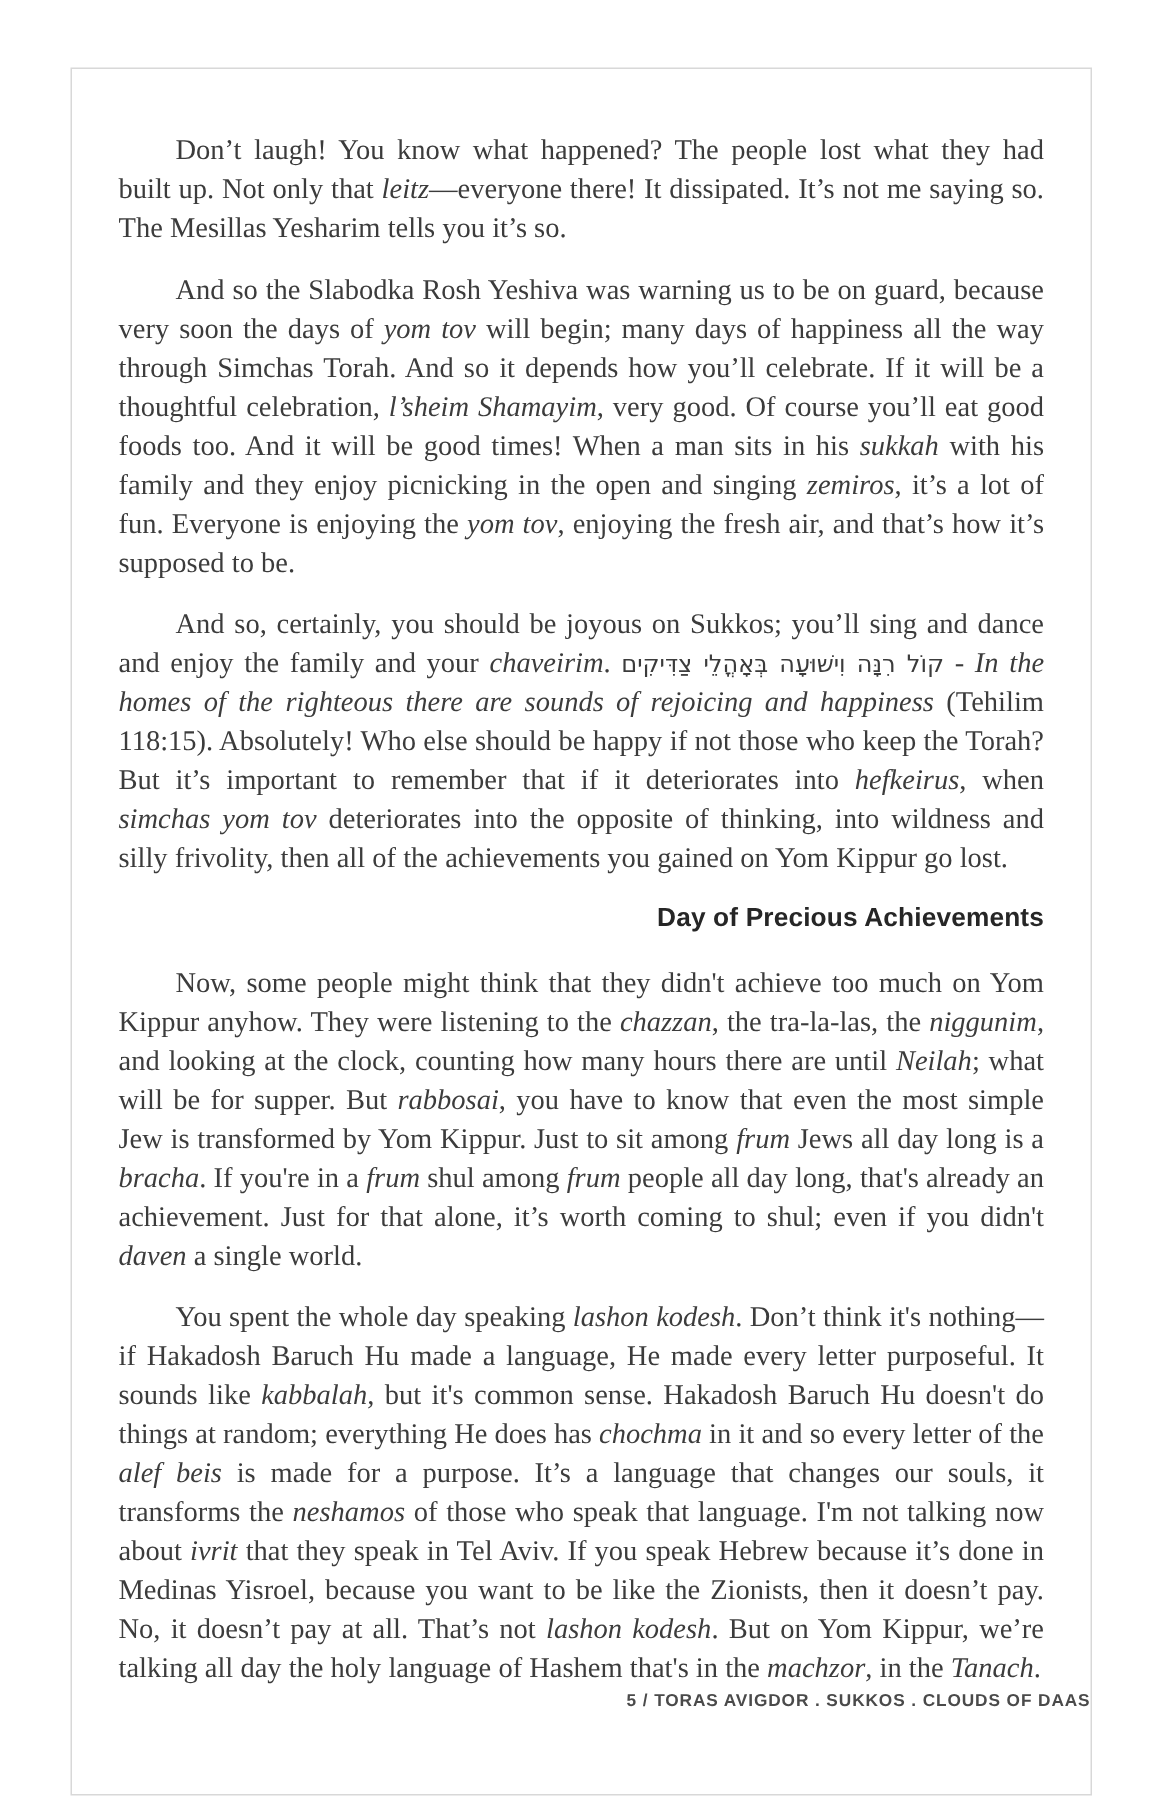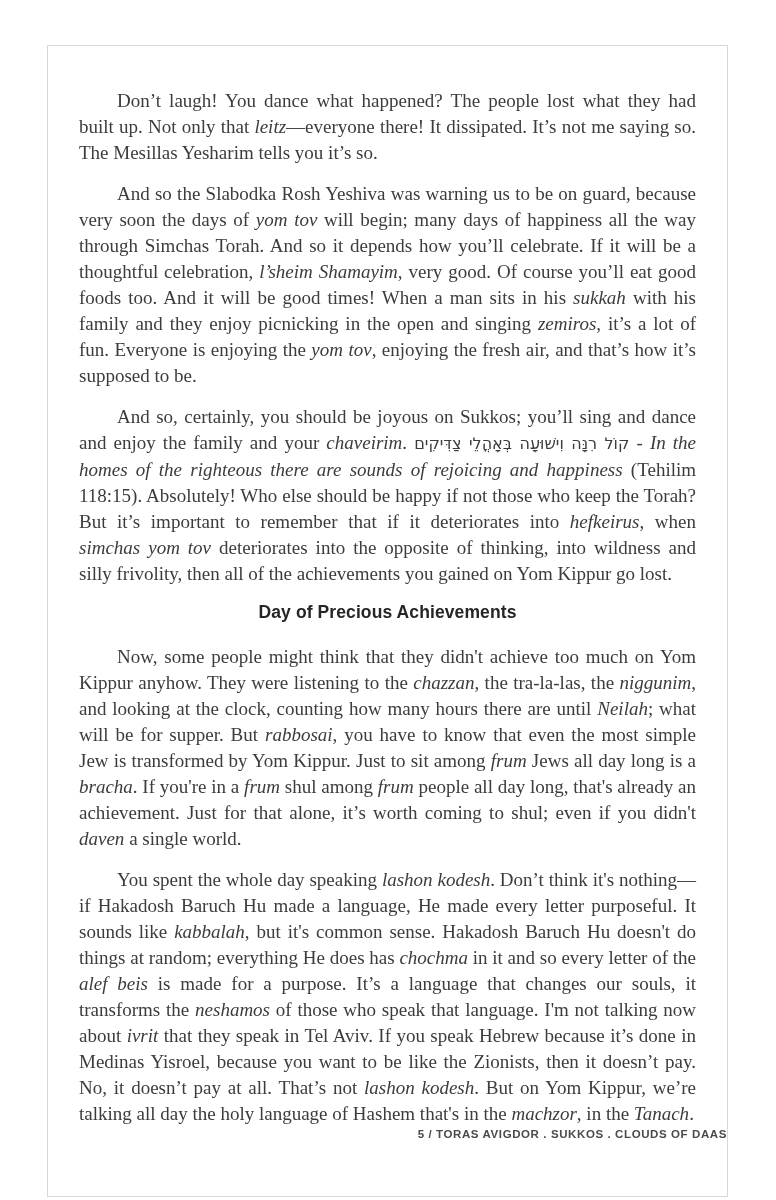--- a/index.html
+++ b/index.html
@@ -40,21 +40,21 @@
   }
   .para i{}
   .hebrew{
     font-family:"DejaVu Sans",sans-serif;
     font-size:16px;
     direction:rtl;
     unicode-bidi:isolate;
   }
   .section-heading{
     margin:9px 0 21px 0;
-    text-align:center;
+    text-align:right;
     font-family:"Liberation Sans","DejaVu Sans",sans-serif;
     font-weight:700;
     font-size:17.5px;
     letter-spacing:0.1px;
     color:var(--heading-color);
   }
   .page-footer{
     position:absolute;
     left:0;right:0;
     top:1082px;
@@ -65,21 +65,21 @@
     letter-spacing:0.6px;
     color:var(--footer-color);
   }
 </style>
 </head>
 <body>
 
 <div class="canvas">
   <div class="page">
     <div>
-        <p class="para"><span>Don’t laugh! You dance what happened? The people lost what they had built up. Not only that </span><i>leitz</i><span>—everyone there! It dissipated. It’s not me saying so. The Mesillas Yesharim tells you it’s so.</span></p>
+        <p class="para"><span>Don’t laugh! You know what happened? The people lost what they had built up. Not only that </span><i>leitz</i><span>—everyone there! It dissipated. It’s not me saying so. The Mesillas Yesharim tells you it’s so.</span></p>
         <p class="para"><span>And so the Slabodka Rosh Yeshiva was warning us to be on guard, because very soon the days of </span><i>yom tov</i><span> will begin; many days of happiness all the way through Simchas Torah. And so it depends how you’ll celebrate. If it will be a thoughtful celebration, </span><i>l’sheim Shamayim</i><span>, very good. Of course you’ll eat good foods too. And it will be good times! When a man sits in his </span><i>sukkah</i><span> with his family and they enjoy picnicking in the open and singing </span><i>zemiros</i><span>, it’s a lot of fun. Everyone is enjoying the </span><i>yom tov</i><span>, enjoying the fresh air, and that’s how it’s supposed to be.</span></p>
         <p class="para"><span>And so, certainly, you should be joyous on Sukkos; you’ll sing and dance and enjoy the family and your </span><i>chaveirim</i><span>. </span><span class="hebrew">קוֹל רִנָּה וִישׁוּעָה בְּאָהֳלֵי צַדִּיקִים</span><span> - </span><i>In the homes of the righteous there are sounds of rejoicing and happiness</i><span> (Tehilim 118:15). Absolutely! Who else should be happy if not those who keep the Torah? But it’s important to remember that if it deteriorates into </span><i>hefkeirus</i><span>, when </span><i>simchas yom tov</i><span> deteriorates into the opposite of thinking, into wildness and silly frivolity, then all of the achievements you gained on Yom Kippur go lost.</span></p>
       </div>
     <h2 class="section-heading">Day of Precious Achievements</h2>
     <div>
         <p class="para"><span>Now, some people might think that they didn't achieve too much on Yom Kippur anyhow. They were listening to the </span><i>chazzan</i><span>, the tra-la-las, the </span><i>niggunim</i><span>, and looking at the clock, counting how many hours there are until </span><i>Neilah</i><span>; what will be for supper. But </span><i>rabbosai</i><span>, you have to know that even the most simple Jew is transformed by Yom Kippur. Just to sit among </span><i>frum</i><span> Jews all day long is a </span><i>bracha</i><span>. If you're in a </span><i>frum</i><span> shul among </span><i>frum</i><span> people all day long, that's already an achievement. Just for that alone, it’s worth coming to shul; even if you didn't </span><i>daven</i><span> a single world.</span></p>
         <p class="para"><span>You spent the whole day speaking </span><i>lashon kodesh</i><span>. Don’t think it's nothing—if Hakadosh Baruch Hu made a language, He made every letter purposeful. It sounds like </span><i>kabbalah</i><span>, but it's common sense. Hakadosh Baruch Hu doesn't do things at random; everything He does has </span><i>chochma</i><span> in it and so every letter of the </span><i>alef beis</i><span> is made for a purpose. It’s a language that changes our souls, it transforms the </span><i>neshamos</i><span> of those who speak that language. I'm not talking now about </span><i>ivrit</i><span> that they speak in Tel Aviv. If you speak Hebrew because it’s done in Medinas Yisroel, because you want to be like the Zionists, then it doesn’t pay. No, it doesn’t pay at all. That’s not </span><i>lashon kodesh</i><span>. But on Yom Kippur, we’re talking all day the holy language of Hashem that's in the </span><i>machzor</i><span>, in the </span><i>Tanach</i><span>.</span></p>
       </div>
     <div class="page-footer">5 / TORAS AVIGDOR . SUKKOS . CLOUDS OF DAAS</div>
   </div>

